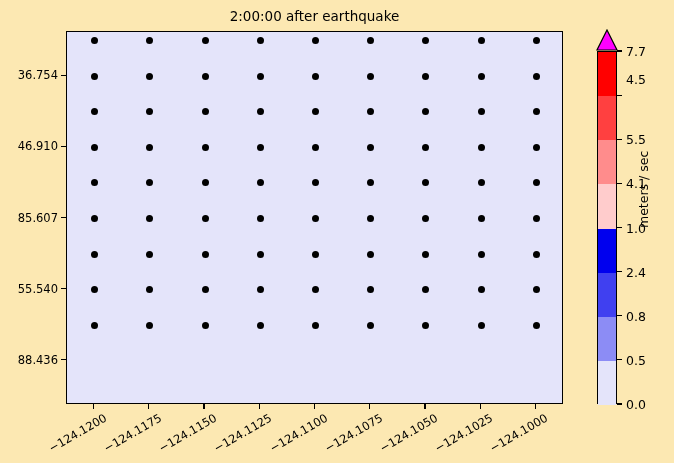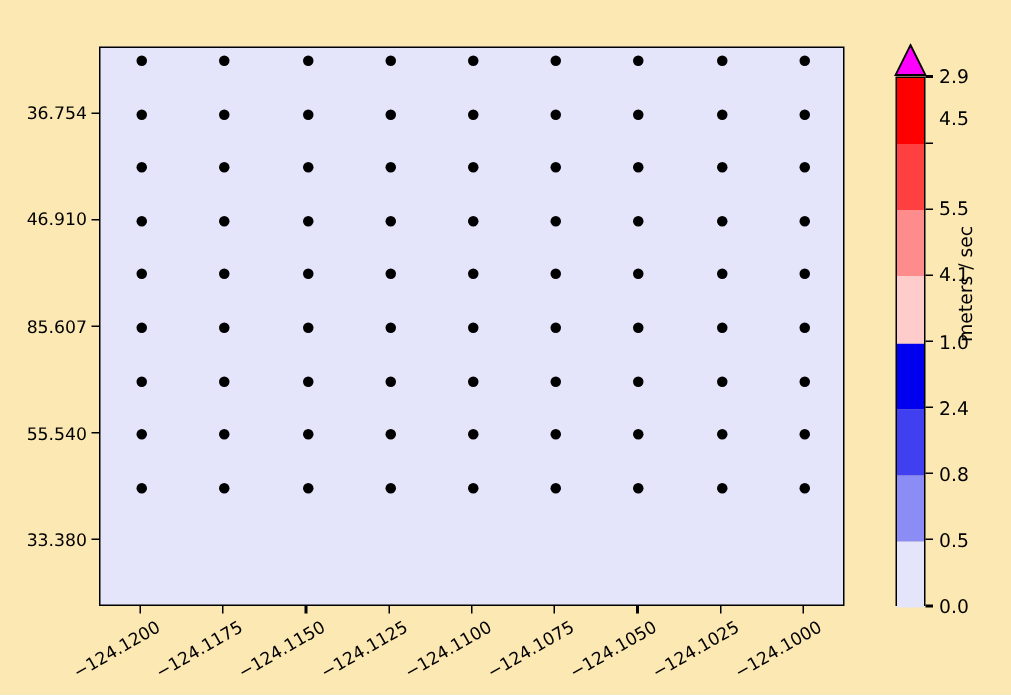--- a/index.html
+++ b/index.html
@@ -150,20 +150,21 @@
     white-space: nowrap;
     transform: rotate(-90deg);
     transform-origin: left top;
   }
 </style>
 </head>
 <body>
 
 <div id="figure">
 
+  <div id="plot-title">2:00:00 after earthquake</div>
 
   <div id="axes">
     <div id="scatter-layer">
         <div class="data-point" style="left: 27.6111px; top: 8.88095px; background: rgb(0, 0, 0);"></div>
         <div class="data-point" style="left: 82.8333px; top: 8.88095px; background: rgb(0, 0, 0);"></div>
         <div class="data-point" style="left: 138.056px; top: 8.88095px; background: rgb(0, 0, 0);"></div>
         <div class="data-point" style="left: 193.278px; top: 8.88095px; background: rgb(0, 0, 0);"></div>
         <div class="data-point" style="left: 248.5px; top: 8.88095px; background: rgb(0, 0, 0);"></div>
         <div class="data-point" style="left: 303.722px; top: 8.88095px; background: rgb(0, 0, 0);"></div>
         <div class="data-point" style="left: 358.944px; top: 8.88095px; background: rgb(0, 0, 0);"></div>
@@ -271,21 +272,21 @@
       <div class="tick-y" style="top: 146.452px;"></div>
       <div class="tick-y" style="top: 217.5px;"></div>
       <div class="tick-y" style="top: 288.548px;"></div>
       <div class="tick-y" style="top: 359.595px;"></div>
     </div>
   <div id="ylabels-layer">
       <div class="ytick-label" style="top: 75.4048px;">36.754</div>
       <div class="ytick-label" style="top: 146.452px;">46.910</div>
       <div class="ytick-label" style="top: 217.5px;">85.607</div>
       <div class="ytick-label" style="top: 288.548px;">55.540</div>
-      <div class="ytick-label" style="top: 359.595px;">33.380</div>
+      <div class="ytick-label" style="top: 359.595px;">88.436</div>
     </div>
 
   <svg id="cbar-over-arrow" viewBox="0 0 22 22">
     <polygon id="cbar-arrow-poly" points="11,1 21,21 1,21" stroke="#000" stroke-width="1.2" fill="#ff00ff"></polygon>
   </svg>
 
   <div id="colorbar">
       <div class="cbar-band" style="background: rgb(228, 228, 250); height: 44.125px; top: 308.875px;"></div>
       <div class="cbar-band" style="background: rgb(140, 140, 245); height: 44.125px; top: 264.75px;"></div>
       <div class="cbar-band" style="background: rgb(64, 64, 240); height: 44.125px; top: 220.625px;"></div>
@@ -308,18 +309,18 @@
     </div>
   <div id="cbar-labels-layer">
       <div class="cbar-label" style="top: 404px;">0.0</div>
       <div class="cbar-label" style="top: 359.875px;">0.5</div>
       <div class="cbar-label" style="top: 315.75px;">0.8</div>
       <div class="cbar-label" style="top: 271.625px;">2.4</div>
       <div class="cbar-label" style="top: 227.5px;">1.0</div>
       <div class="cbar-label" style="top: 183.375px;">4.1</div>
       <div class="cbar-label" style="top: 139.25px;">5.5</div>
       <div class="cbar-label" style="top: 79px;">4.5</div>
-      <div class="cbar-label" style="top: 51px;">2.9</div>
+      <div class="cbar-label" style="top: 51px;">7.7</div>
     </div>
 
   <div id="cbar-axis-label">meters / sec</div>
 
 </div>
 
 </body></html>

